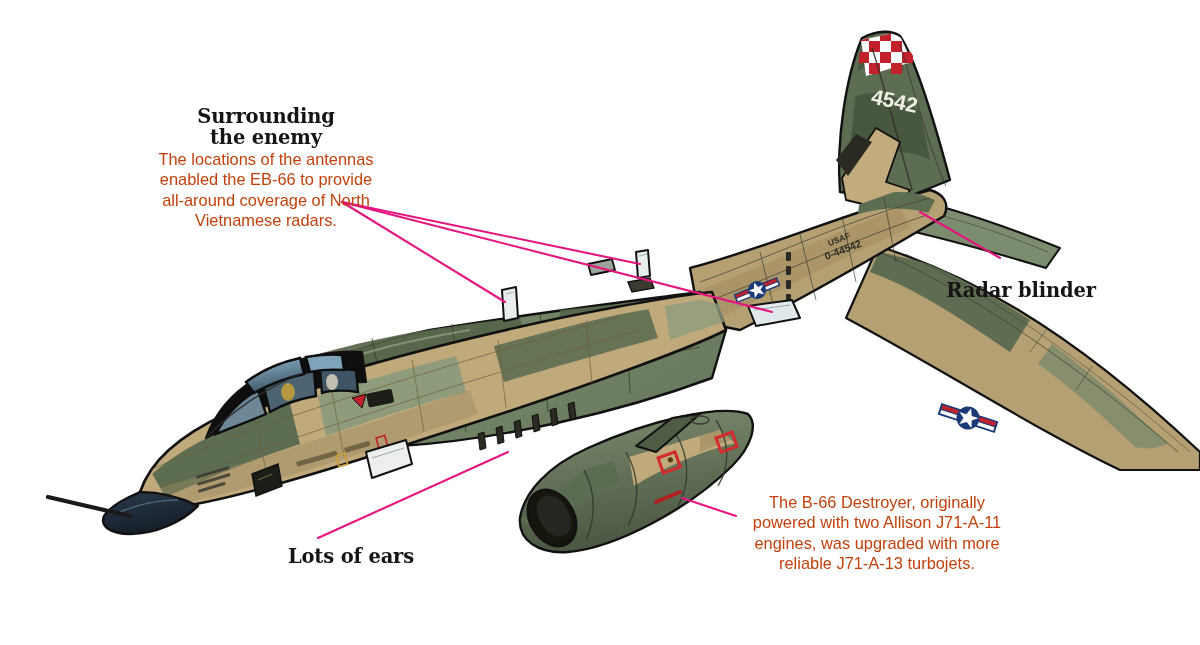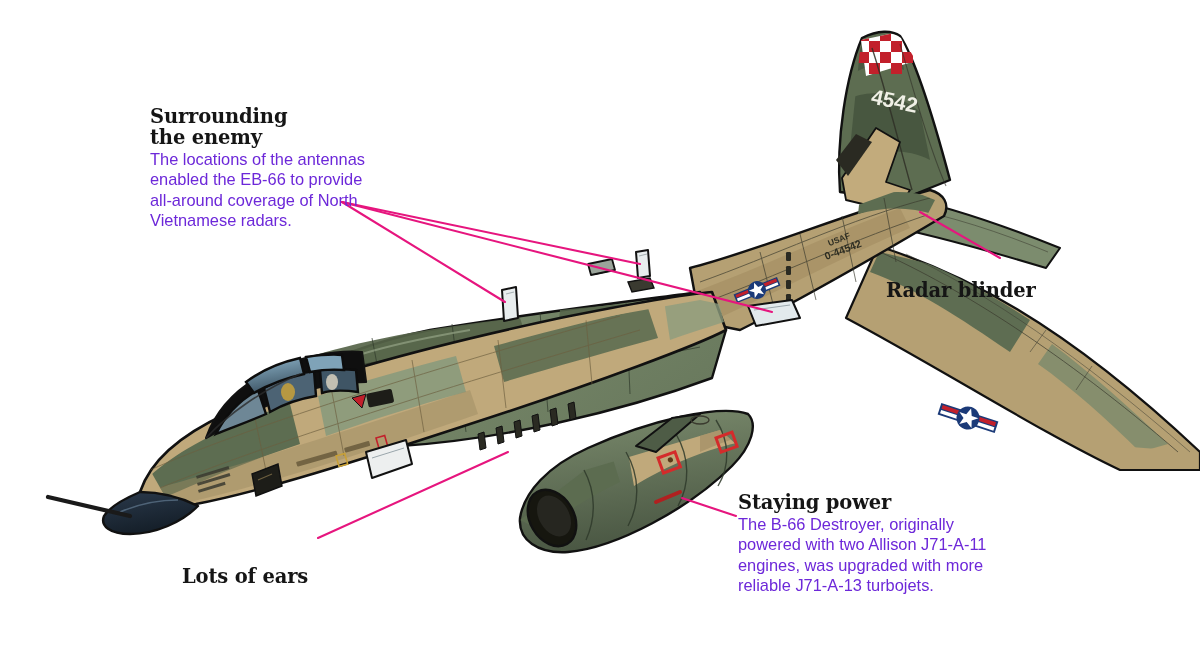--- a/index.html
+++ b/index.html
@@ -23,42 +23,43 @@
   }
   #callout-layer {
     position: absolute;
     inset: 0;
     width: 1200px;
     height: 645px;
     pointer-events: none;
   }
   .callout {
     position: absolute;
+    text-align: center;
     color: #111111;
   }
   .callout .hl {
     font-family: "DejaVu Serif", "Liberation Serif", serif;
     font-weight: 700;
     font-size: 19.5px;
     line-height: 1.08;
     letter-spacing: -0.15px;
     color: #151515;
     margin: 0 0 1px 0;
     white-space: pre-line;
   }
   .callout .body {
     font-family: "Liberation Sans", sans-serif;
     font-size: 16.4px;
     line-height: 1.235;
-    color: #6d28d9;
+    color: #c2410c;
     margin: 0;
   }
   #c-surrounding { left: 150px; top: 106px;  width: 232px; }
   #c-radar       { left: 886px; top: 280px;  width: 270px; }
-  #c-ears        { left: 182px; top: 546px;  width: 338px; margin-top: 20px; }
+  #c-ears        { left: 182px; top: 546px;  width: 338px; }
   #c-staying     { left: 738px; top: 492px;  width: 278px; }
 </style>
 </head>
 <body>
 
 <div id="stage">
 
   <svg id="plane-layer" viewBox="0 0 1200 645">
     <defs>
       <linearGradient id="gWingTop" x1="0" y1="0" x2="1" y2="0.5">
@@ -381,18 +382,17 @@
 
     <div class="callout" id="c-radar">
       <p class="hl">Radar blinder</p>
     </div>
 
     <div class="callout" id="c-ears">
       <p class="hl">Lots of ears</p>
     </div>
 
     <div class="callout" id="c-staying">
-      <p class="hl">Staying power</p>
       <p class="body">The B-66 Destroyer, originally powered with two Allison J71-A-11 engines, was upgraded with more reliable J71-A-13 turbojets.</p>
     </div>
 
   </div>
 </div>
 
 </body></html>

